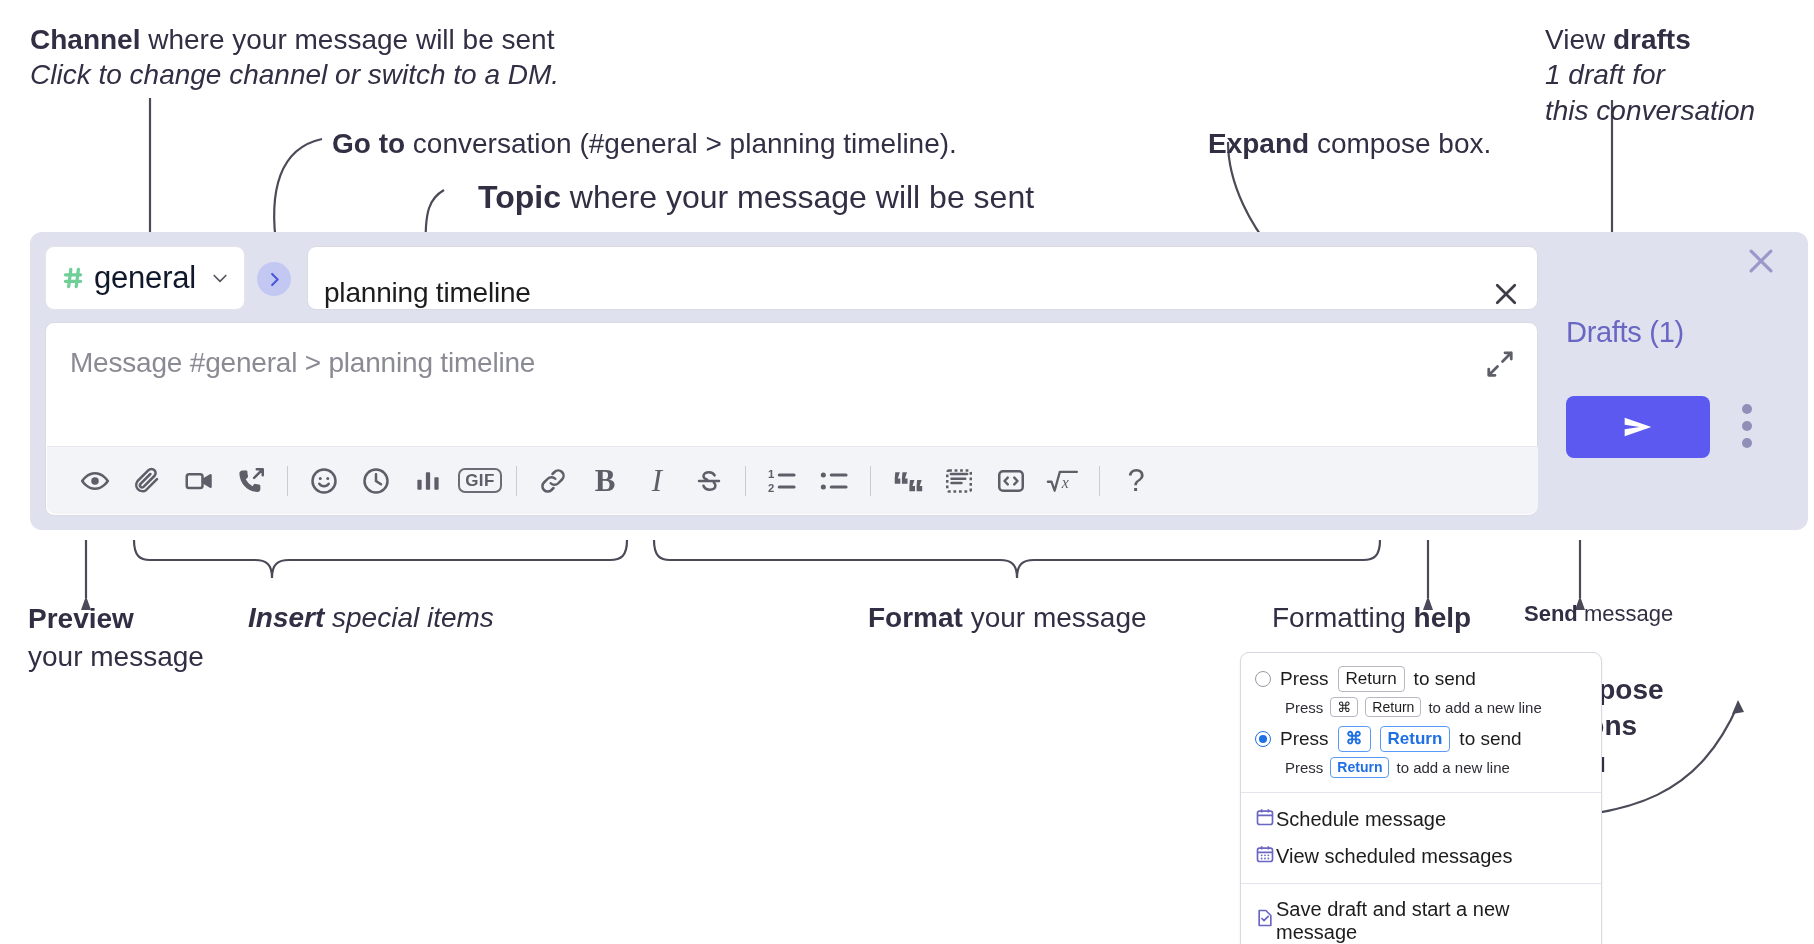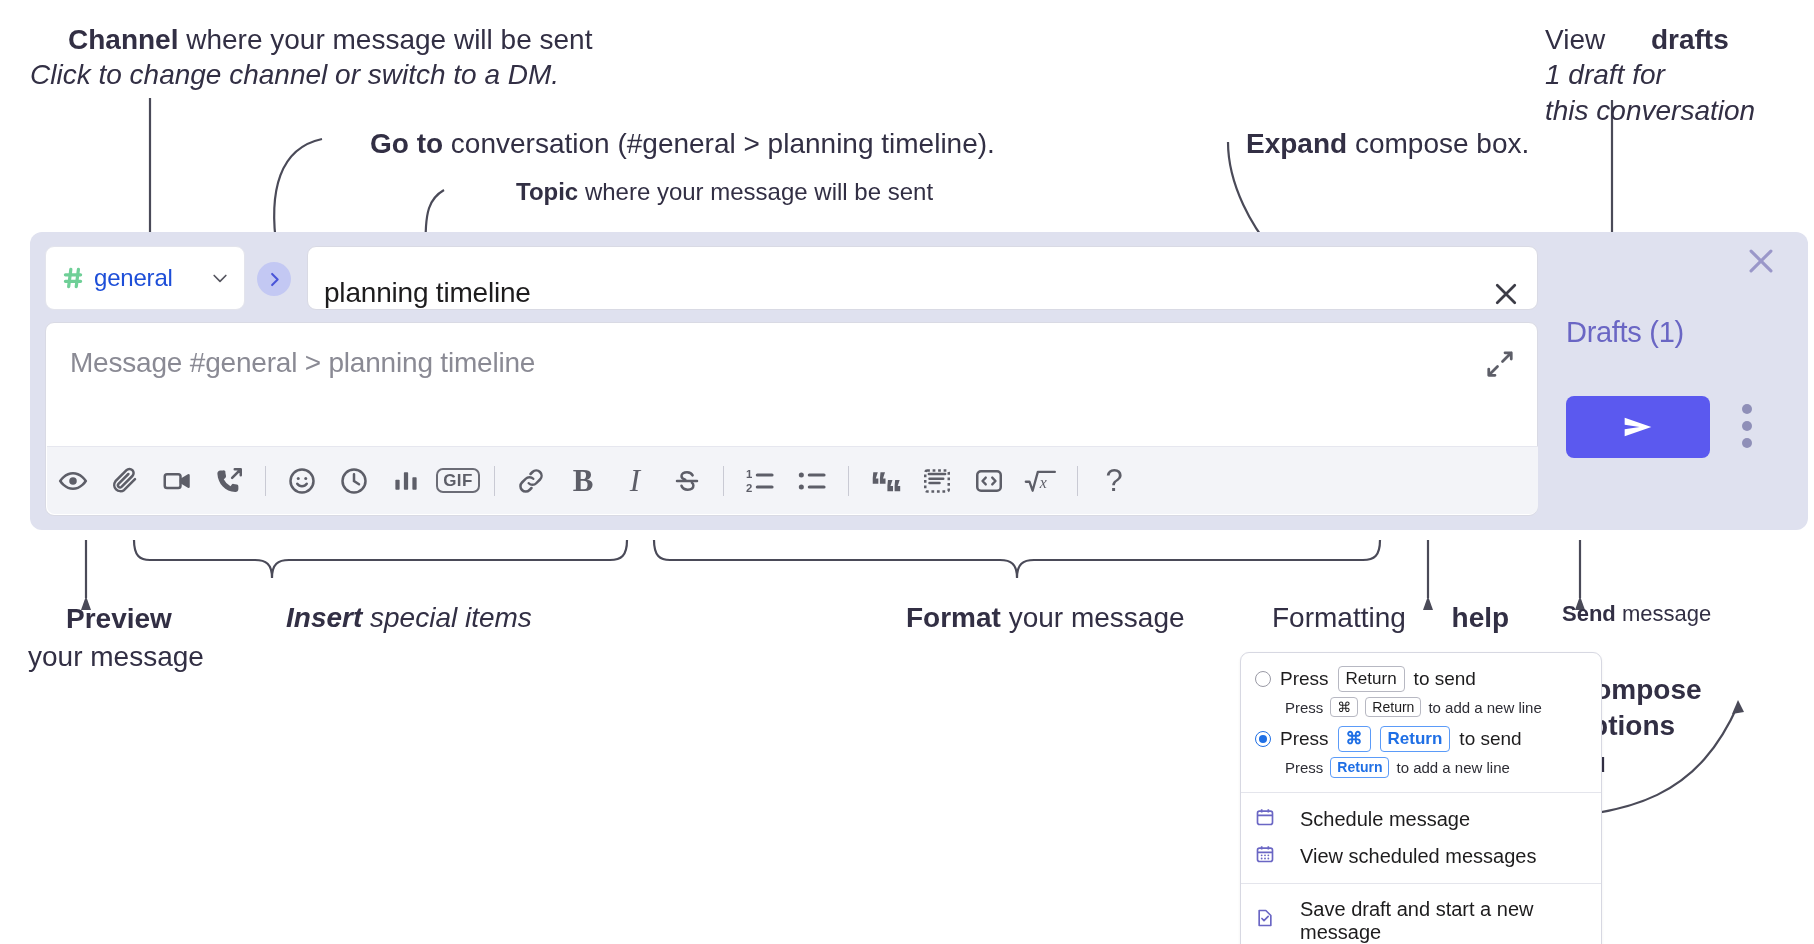--- a/index.html
+++ b/index.html
@@ -6,40 +6,40 @@
   html, body { margin:0; padding:0; }
   body {
     width:1814px; height:944px;
     background:#ffffff;
     font-family:"Liberation Sans", sans-serif;
     color:#2f2d42;
     position:relative;
     overflow:hidden;
   }
   .anno { position:absolute; color:#322f44; line-height:1.26; white-space:nowrap; }
-  .anno b { font-weight:700;margin-left:38px; }
+  .anno b { font-weight:700; }
   .anno i { font-style:italic;text-align:right; }
   .svg-layer { position:absolute; left:0; top:0; width:1814px; height:944px; pointer-events:none; }
 
   
   .compose-panel {
     position:absolute; left:30px; top:232px; width:1778px; height:298px;
     background:#dfe1ef; border-radius:12px;
   }
   .compose-inner {
     position:absolute; left:15px; top:14px; width:1493px; height:270px;
   }
   .row-top { position:absolute; left:0; top:0; height:68px; width:1493px; }
   .channel-picker {
     position:absolute; left:0; top:0; width:200px; height:64px;
     background:#fff; border:1px solid #e3e4ec; border-radius:9px;
     display:flex; align-items:center; padding:0 14px; gap:8px;
   }
   .hash-icon { width:26px; height:26px; flex:none; }
-  .channel-name { font-size:24px; color:#1d4ed8; letter-spacing:-0.2px; }
+  .channel-name { font-size:31px; color:#0f172a; letter-spacing:-0.2px; }
   .chev { margin-left:auto; width:20px; height:20px; }
   .goto-btn {
     position:absolute; left:212px; top:16px; width:34px; height:34px;
     background:#c3c8f3; border-radius:50%;
     display:flex; align-items:center; justify-content:center;
   }
   .topic-field {
     position:absolute; left:262px; top:0; width:1231px; height:64px;
     background:#fff; border:1px solid #d9dae4; border-radius:9px;
     display:flex; align-items:flex-end; padding:0 16px;
@@ -53,21 +53,21 @@
   }
   .msg-placeholder {
     position:absolute; left:24px; top:24px;
     font-size:28px; color:#8a8a94; letter-spacing:-0.2px;
   }
   .expand-btn { position:absolute; right:22px; top:26px; width:30px; height:30px; }
   .toolbar {
     position:absolute; left:1px; bottom:1px; width:1491px; height:68px;
     background:#f3f4f8; border-top:1px solid #e6e7ef;
     border-radius:0 0 8px 8px;
-    display:flex; align-items:center; gap:0;
+    display:flex; align-items:center; padding-left:22px; gap:0;
   }
   .tb { width:52px; height:44px; display:flex; align-items:center; justify-content:center; flex:none; }
   .tb svg { display:block; }
   .tb-sep { width:1px; height:30px; background:#c9cad4; flex:none; margin:0 10px; }
   .gif-box {
     border:2.5px solid #6b6c76; border-radius:7px;
     font-size:17px; font-weight:700; color:#5d5e68;
     padding:2px 5px; letter-spacing:0.4px; line-height:1;
   }
   .bold-g { font-size:31px; font-weight:700; color:#5d5e68; font-family:"Liberation Serif", serif;}
@@ -97,21 +97,21 @@
   }
   .radio-row { display:flex; align-items:center; gap:9px; padding:3px 14px; font-size:19px; color:#1d1c1d; }
   .sub-row { display:flex; align-items:center; gap:7px; padding:2px 14px 6px 44px; font-size:15px; color:#2d2d35; }
   .radio { width:16px; height:16px; border:1.8px solid #9a9aa5; border-radius:50%; flex:none; }
   .radio.on { border-color:#1f6fe5; position:relative; }
   .radio.on:after { content:""; position:absolute; left:3px; top:3px; width:8px; height:8px; border-radius:50%; background:#1f6fe5; }
   .key { border:1.4px solid #b7b8c2; border-radius:4px; padding:1px 7px; font-size:17px; color:#1d1c1d; line-height:1.3; }
   .key.sm { font-size:14px; padding:0px 6px; }
   .key.blue { border-color:#5b9bf8; color:#1f6fe5; font-weight:700; }
   .menu-sep { height:1px; background:#e4e5ec; margin:8px 0; }
-  .menu-item { display:flex; align-items:center; gap:25px; padding:6px 14px; font-size:20px; color:#1d1c1d; }
+  .menu-item { display:flex; align-items:center; gap:1px; padding:6px 14px; font-size:20px; color:#1d1c1d; }
   .menu-item svg { flex:none; }
 </style>
 </head>
 <body>
 
 <svg class="svg-layer" viewBox="0 0 1814 944">
   <g fill="none" stroke="#4a4a58" stroke-width="2.2">
 
     <path d="M150,98 L150,268"></path>
 
@@ -151,21 +151,21 @@
 
 <div class="anno" style="left:30px; top:22px; font-size:28px;">
   <div><b>Channel</b><span> where your message will be sent</span></div>
   <div><i>Click to change channel or switch to a DM.</i></div>
 </div>
 
 <div class="anno" style="left:332px; top:126px; font-size:28px;">
   <b>Go to</b><span> conversation (#general &gt; planning timeline).</span>
 </div>
 
-<div class="anno" style="left:478px; top:177px; font-size:24px;">
+<div class="anno" style="left:478px; top:177px; font-size:32px;">
   <b>Topic</b><span> where your message will be sent</span>
 </div>
 
 <div class="anno" style="left:1208px; top:126px; font-size:28px;">
   <b>Expand</b><span> compose box.</span>
 </div>
 
 <div class="anno" style="left:1545px; top:22px; font-size:28px;">
   <div><span>View </span><b>drafts</b></div>
   <div><i>1 draft for</i></div>

